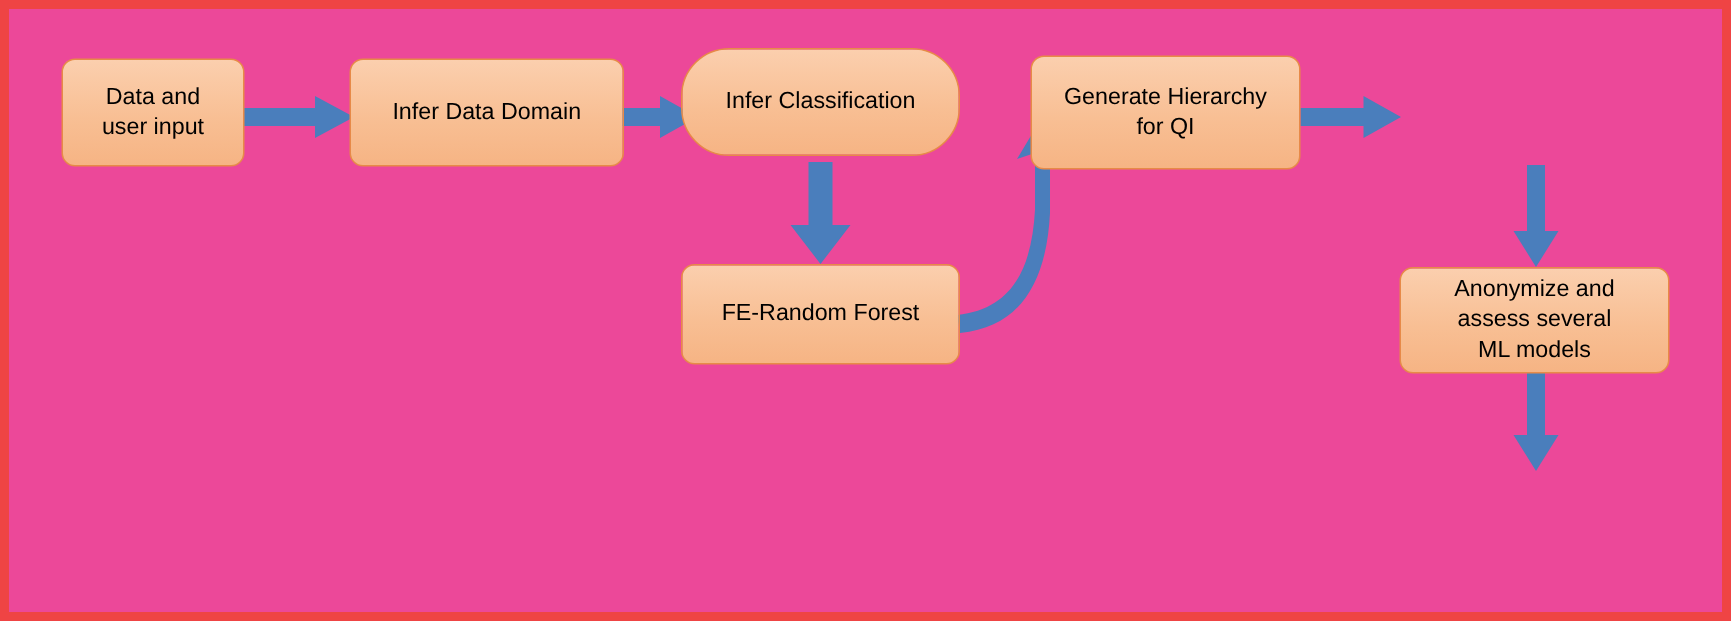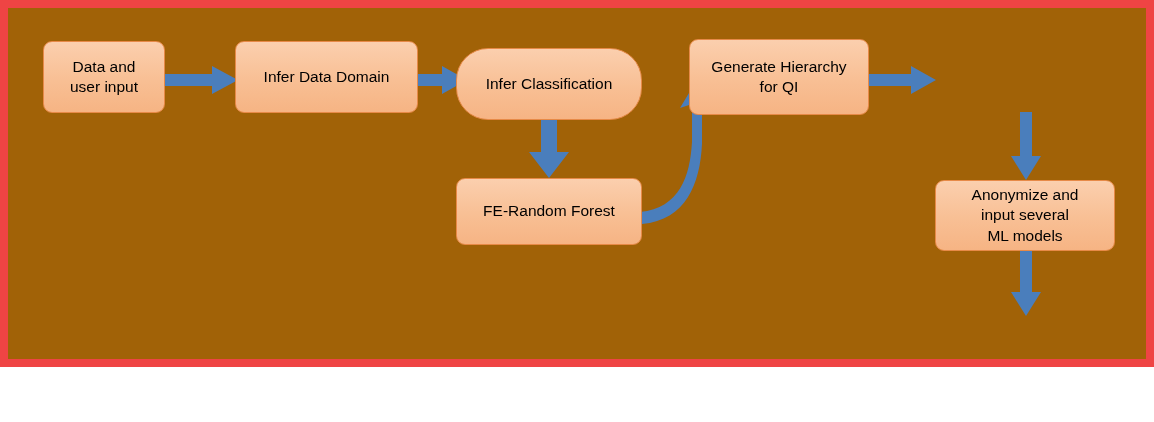--- a/index.html
+++ b/index.html
@@ -6,24 +6,24 @@
     margin: 0;
     padding: 0;
     background: #ffffff;
   }
   body {
     font-family: "Liberation Sans", sans-serif;
   }
   #canvas {
     position: relative;
     width: 1154px;
-    height: 367px;
-    background: #a16207;
+    height: 414px;
+    background: #ec4899;
     box-sizing: border-box;
-    border: 8px solid #ef4444;
+    border: 6px solid #ef4444;
     overflow: hidden;
   }
   .node {
     position: absolute;
     box-sizing: border-box;
     background: linear-gradient(to bottom, #fbcfae 0%, #f8bf94 55%, #f6b484 100%);
     border: 1.5px solid #e78a48;
     border-radius: 9px;
     display: flex;
     align-items: center;
@@ -99,26 +99,26 @@
     <svg width="36" height="72" viewBox="0 0 36 72">
       <path d="M 12 0 L 24 0 L 24 44 L 33 44 L 18 68 L 3 44 L 12 44 Z" fill="#4a7ebc"></path>
     </svg>
   </div>
 
   <div class="node" style="left:35px; top:33px; width:122px; height:72px;">Data and
 user input</div>
 
   <div class="node" style="left:227px; top:33px; width:183px; height:72px;">Infer Data Domain</div>
 
-  <div class="node" style="left:448px; top:40px; width:186px; height:72px;border-radius:32px;">Infer Classification</div>
+  <div class="node" style="left:448px; top:26px; width:186px; height:72px;border-radius:32px;">Infer Classification</div>
 
   <div class="node" style="left:448px; top:170px; width:186px; height:67px;">FE-Random Forest</div>
 
   <div class="node" style="left:681px; top:31px; width:180px; height:76px;">Generate Hierarchy
 for QI</div>
 
 
   <div class="node" style="left:927px; top:172px; width:180px; height:71px;">Anonymize and
-input several
+assess several
 ML models</div>
 
 
 </div>
 
 </body></html>

